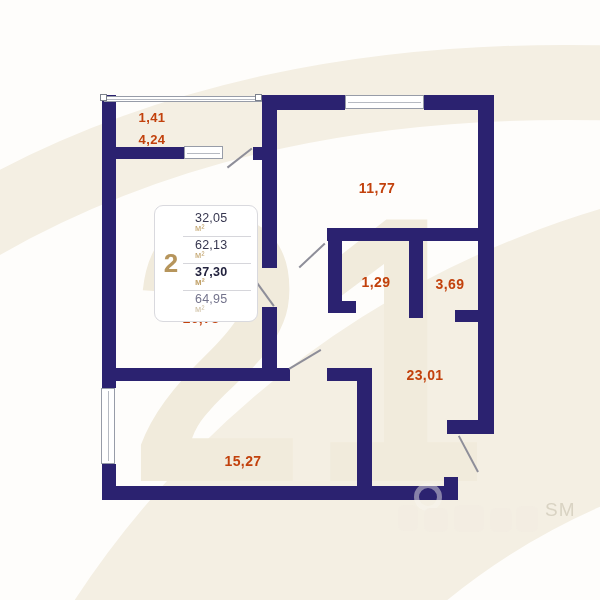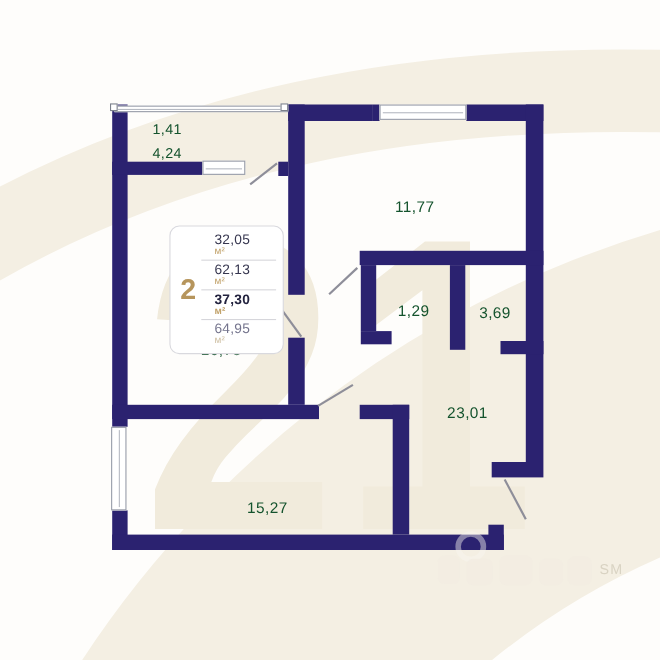--- a/index.html
+++ b/index.html
@@ -23,21 +23,21 @@
   .win .mid{position:absolute;background:#b6bac2;}
   .win.h .mid{left:2px;right:2px;top:50%;height:1px;}
   .win.v .mid{top:2px;bottom:2px;left:50%;width:1px;}
   .cap{position:absolute;background:#2b2270;z-index:2;}
   .sq{position:absolute;width:7px;height:7px;background:#fff;border:1px solid #7c818c;box-sizing:border-box;z-index:3;}
   
   .door{position:absolute;height:1.5px;background:#8e8e99;transform-origin:left center;z-index:3;}
   
   .rlabel{
     position:absolute;transform:translate(-50%,-50%);z-index:4;
-    color:#14532d;font-size:14px;font-weight:400;letter-spacing:.4px;white-space:nowrap;
+    color:#c2410c;font-size:14px;font-weight:700;letter-spacing:.4px;white-space:nowrap;
   }
   .rlabel.small{font-size:13px;}
   
   #infobox{
     position:absolute;left:154px;top:205px;width:104px;z-index:4;
     background:#fff;border:1.5px solid #d9d9de;border-radius:9px;
     display:flex;align-items:center;padding:4px 6px 4px 4px;box-sizing:border-box;
   }
   #infobox .count{
     width:24px;text-align:center;font-size:26px;font-weight:700;color:#b6955c;
@@ -48,21 +48,21 @@
     padding:1px 2px;font-size:12.5px;color:#36364f;letter-spacing:.2px;flex-direction:column;
   }
   #infobox .row.sep{border-bottom:1px solid #d6d6db;}
   #infobox .row.bold{font-weight:700;color:#22223e;}
   #infobox .row.muted{color:#73738c;}
   #infobox .unit{font-size:9px;color:#c2a36b;margin-left:10px;position:relative;top:-2px;}
   #infobox .row.muted .unit{color:#cfc0a4;}
   
   .blob{position:absolute;background:rgba(242,237,226,.92);border-radius:6px;z-index:5;}
   .ringwm{position:absolute;border-radius:50%;z-index:5;border:5px solid rgba(249,246,239,.45);}
-  #sm-label{position:absolute;left:545px;top:510px;z-index:5;font-size:13px;color:#d9d3c3;letter-spacing:1px;text-align:right;}
+  #sm-label{position:absolute;left:545px;top:499px;z-index:5;font-size:19px;color:#d9d3c3;letter-spacing:1px;text-align:right;}
 </style>
 </head>
 <body>
 
 <svg id="swoosh" width="600" height="600" viewBox="0 0 600 600">
   <path d="M -40 235 C 150 120, 380 70, 660 85" fill="none" stroke="#f4efe3" stroke-width="75"></path>
   <circle cx="870" cy="1120" r="810" fill="none" stroke="#f4efe3" stroke-width="280"></circle>
 </svg>
 
 <div id="big-wm">21</div>

